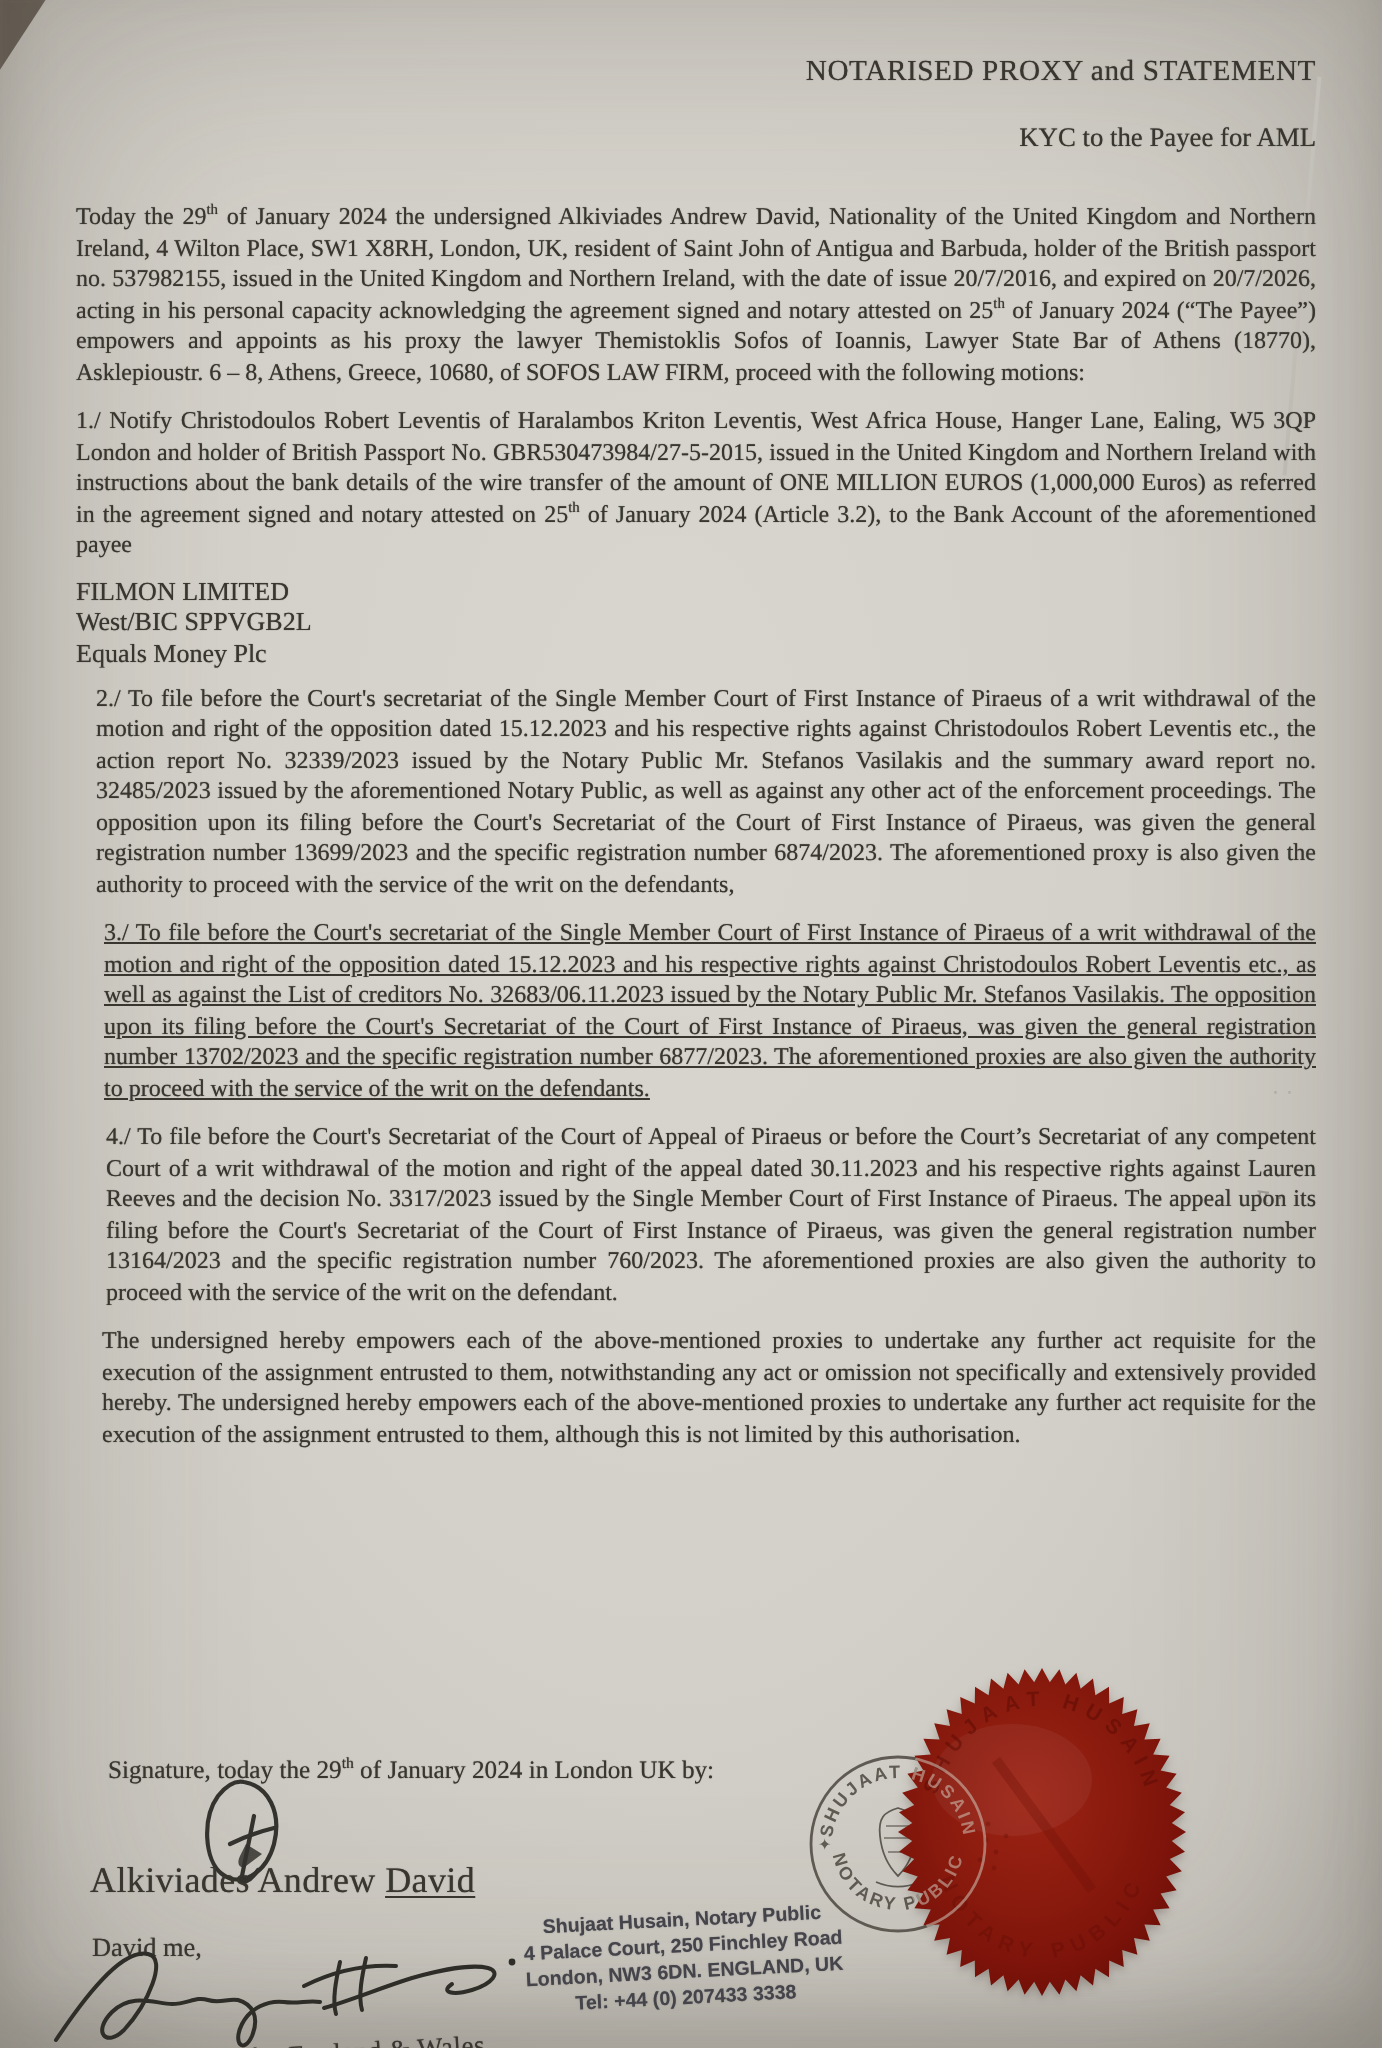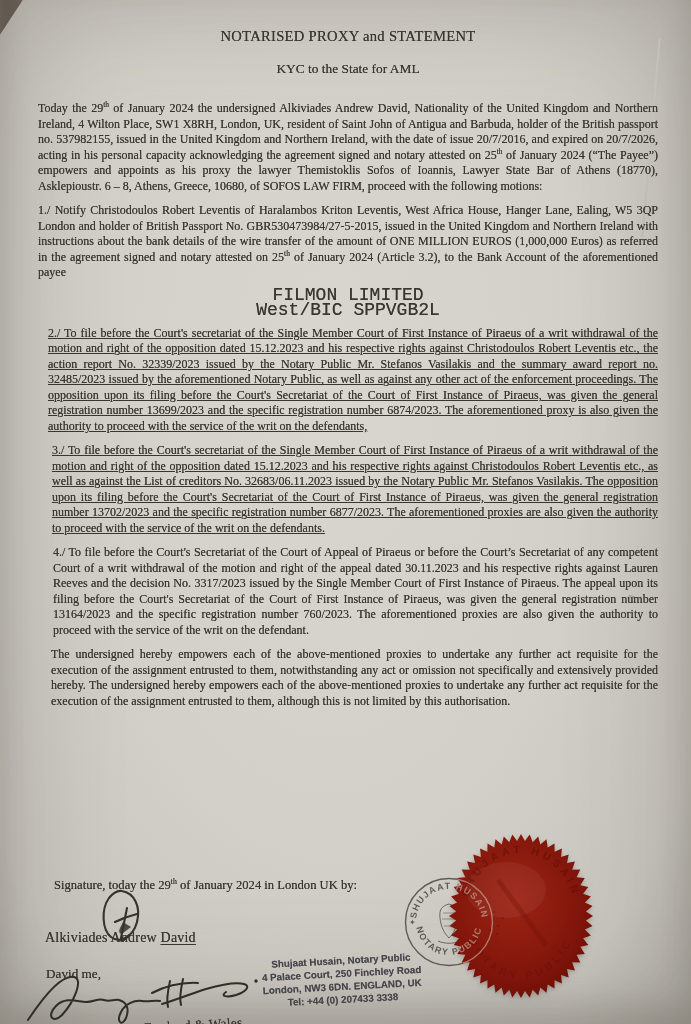--- a/index.html
+++ b/index.html
@@ -15,40 +15,40 @@
   .corner-wedge{position:absolute;left:-6px;top:-8px;width:34px;height:52px;
     background:#4a4036;clip-path:polygon(0 0,100% 0,0 100%);filter:blur(4px);opacity:.75;}
   .crease{position:absolute;left:650px;top:38px;width:2px;height:200px;
     background:linear-gradient(rgba(255,255,255,.28),rgba(110,104,92,.22));
     transform:rotate(5deg);opacity:.5;}
   .smudge{position:absolute;color:rgba(80,78,72,.38);font-size:11px;font-family:"DejaVu Sans",sans-serif;}
 
   .content{position:absolute;left:38px;top:22px;width:620px;}
   .content p{margin:0;text-align:justify;font-size:12px;line-height:15.5px;
     text-shadow:0 0 .5px rgba(46,45,40,.75);}
-  h1,h2{font-weight:normal;text-align:center;margin:0;text-shadow:0 0 .5px rgba(46,45,40,.75);}
+  h1,h2{font-weight:normal;text-align:right;margin:0;text-shadow:0 0 .5px rgba(46,45,40,.75);}
   h1{font-size:14.6px;letter-spacing:.3px;margin-top:6px;}
   h2{font-size:13.4px;margin-top:16px;}
   .gap-lg{margin-top:24px !important;}
   .gap{margin-top:9px !important;}
-  .gap-sm{margin-top:7px !important;text-decoration:underline;}
+  .gap-sm{margin-top:7px !important;}
   .ind1{padding-left:10px;}
   .ind2{padding-left:14px;text-decoration:underline;}
   .ind3{padding-left:15px;}
   .ind4{padding-left:13px;}
-  .bank{margin-top:7px;text-align:center;font-size:18px;line-height:15.7px;
-    text-shadow:0 0 .5px rgba(46,45,40,.75);font-family:Liberation Mono, monospace;}
+  .bank{margin-top:7px;text-align:left;font-size:13px;line-height:15.7px;
+    text-shadow:0 0 .5px rgba(46,45,40,.75);}
   .italic{font-style:italic;}
   sup{font-size:62%;line-height:0;vertical-align:super;}
   .u{text-decoration:underline;text-underline-offset:2px;}
 
   .sig-area{position:absolute;left:38px;top:878px;width:620px;height:179px;font-size:12.6px;}
   .sig-line{position:absolute;left:16px;top:0;width:420px;text-shadow:0 0 .5px rgba(46,45,40,.75);}
   .signer-sig{position:absolute;left:58px;top:10px;}
-  .signer-name{position:absolute;left:7px;top:52px;font-size:14px;letter-spacing:.2px;
+  .signer-name{position:absolute;left:7px;top:52px;font-size:18px;letter-spacing:.2px;
     text-shadow:0 0 .5px rgba(46,45,40,.75);}
   .before-me{position:absolute;left:8px;top:88px;font-size:13.2px;text-shadow:0 0 .5px rgba(46,45,40,.75);}
   .notary-sig{position:absolute;left:-16px;top:90px;}
   .notary-caption{position:absolute;left:4px;top:148px;font-size:13.4px;transform:rotate(-3.2deg);
     transform-origin:left center;letter-spacing:.3px;text-shadow:0 0 .5px rgba(46,45,40,.75);}
 
   .stamp-address{position:absolute;left:262px;top:955px;width:160px;text-align:center;
     font-family:"Liberation Sans",sans-serif;font-weight:bold;font-size:9.8px;line-height:12.9px;
     color:#45444a;transform:rotate(-3deg);text-shadow:0 0 .6px rgba(69,68,74,.55);}
 
@@ -60,29 +60,30 @@
 
 <div class="photo">
   <div class="vignette"></div>
   <div class="corner-wedge"></div>
   <div class="crease"></div>
   <div class="smudge" style="left:628px;top:592px;transform:rotate(8deg);">π ·</div>
   <div class="smudge" style="left:636px;top:540px;opacity:.5;">· ·</div>
 
   <div class="content">
     <h1>NOTARISED PROXY and STATEMENT</h1>
-    <h2>KYC to the State for AML</h2>
+    <h2>KYC to the Payee for AML</h2>
 
     <p class="gap-lg"><span>Today the 29</span><sup>th</sup><span> of January 2024 the undersigned Alkiviades Andrew David, Nationality of the United Kingdom and Northern Ireland, 4 Wilton Place, SW1 X8RH, London, UK, resident of Saint John of Antigua and Barbuda, holder of the British passport no. 537982155, issued in the United Kingdom and Northern Ireland, with the date of issue 20/7/2016, and expired on 20/7/2026, acting in his personal capacity acknowledging the agreement signed and notary attested on 25</span><sup>th</sup><span> of January 2024 (“The Payee”) empowers and appoints as his proxy the lawyer Themistoklis Sofos of Ioannis, Lawyer State Bar of Athens (18770), Asklepioustr. 6 – 8, Athens, Greece, 10680, of SOFOS LAW FIRM, proceed with the following motions:</span></p>
 
     <p class="gap"><span>1./ Notify Christodoulos Robert Leventis of Haralambos Kriton Leventis, West Africa House, Hanger Lane, Ealing, W5 3QP London and holder of British Passport No. GBR530473984/27-5-2015, issued in the United Kingdom and Northern Ireland with instructions about the bank details of the wire transfer of the amount of ONE MILLION EUROS (1,000,000 Euros) as referred in the agreement signed and notary attested on 25</span><sup>th</sup><span> of January 2024 (Article 3.2), to the Bank Account of the aforementioned payee</span></p>
 
     <div class="bank">
       <div>FILMON LIMITED</div>
       <div>West/BIC SPPVGB2L</div>
+      <div>Equals Money Plc</div>
     </div>
 
     <p class="gap-sm ind1">2./ To file before the Court's secretariat of the Single Member Court of First Instance of Piraeus of a writ withdrawal of the motion and right of the opposition dated 15.12.2023 and his respective rights against Christodoulos Robert Leventis etc., the action report No. 32339/2023 issued by the Notary Public Mr. Stefanos Vasilakis and the summary award report no. 32485/2023 issued by the aforementioned Notary Public, as well as against any other act of the enforcement proceedings. The opposition upon its filing before the Court's Secretariat of the Court of First Instance of Piraeus, was given the general registration number 13699/2023 and the specific registration number 6874/2023. The aforementioned proxy is also given the authority to proceed with the service of the writ on the defendants,</p>
     <p class="gap ind2">3./ To file before the Court's secretariat of the Single Member Court of First Instance of Piraeus of a writ withdrawal of the motion and right of the opposition dated 15.12.2023 and his respective rights against Christodoulos Robert Leventis etc., as well as against the List of creditors No. 32683/06.11.2023 issued by the Notary Public Mr. Stefanos Vasilakis. The opposition upon its filing before the Court's Secretariat of the Court of First Instance of Piraeus, was given the general registration number 13702/2023 and the specific registration number 6877/2023. The aforementioned proxies are also given the authority to proceed with the service of the writ on the defendants.</p>
     <p class="gap ind3">4./ To file before the Court's Secretariat of the Court of Appeal of Piraeus or before the Court’s Secretariat of any competent Court of a writ withdrawal of the motion and right of the appeal dated 30.11.2023 and his respective rights against Lauren Reeves and the decision No. 3317/2023 issued by the Single Member Court of First Instance of Piraeus. The appeal upon its filing before the Court's Secretariat of the Court of First Instance of Piraeus, was given the general registration number 13164/2023 and the specific registration number 760/2023. The aforementioned proxies are also given the authority to proceed with the service of the writ on the defendant.</p>
     <p class="gap ind4">The undersigned hereby empowers each of the above-mentioned proxies to undertake any further act requisite for the execution of the assignment entrusted to them, notwithstanding any act or omission not specifically and extensively provided hereby. The undersigned hereby empowers each of the above-mentioned proxies to undertake any further act requisite for the execution of the assignment entrusted to them, although this is not limited by this authorisation.</p>
   </div>
 
   <div class="sig-area">
     <div class="sig-line"><span>Signature, today the 29</span><sup>th</sup><span> of January 2024 in London UK  by:</span></div>

